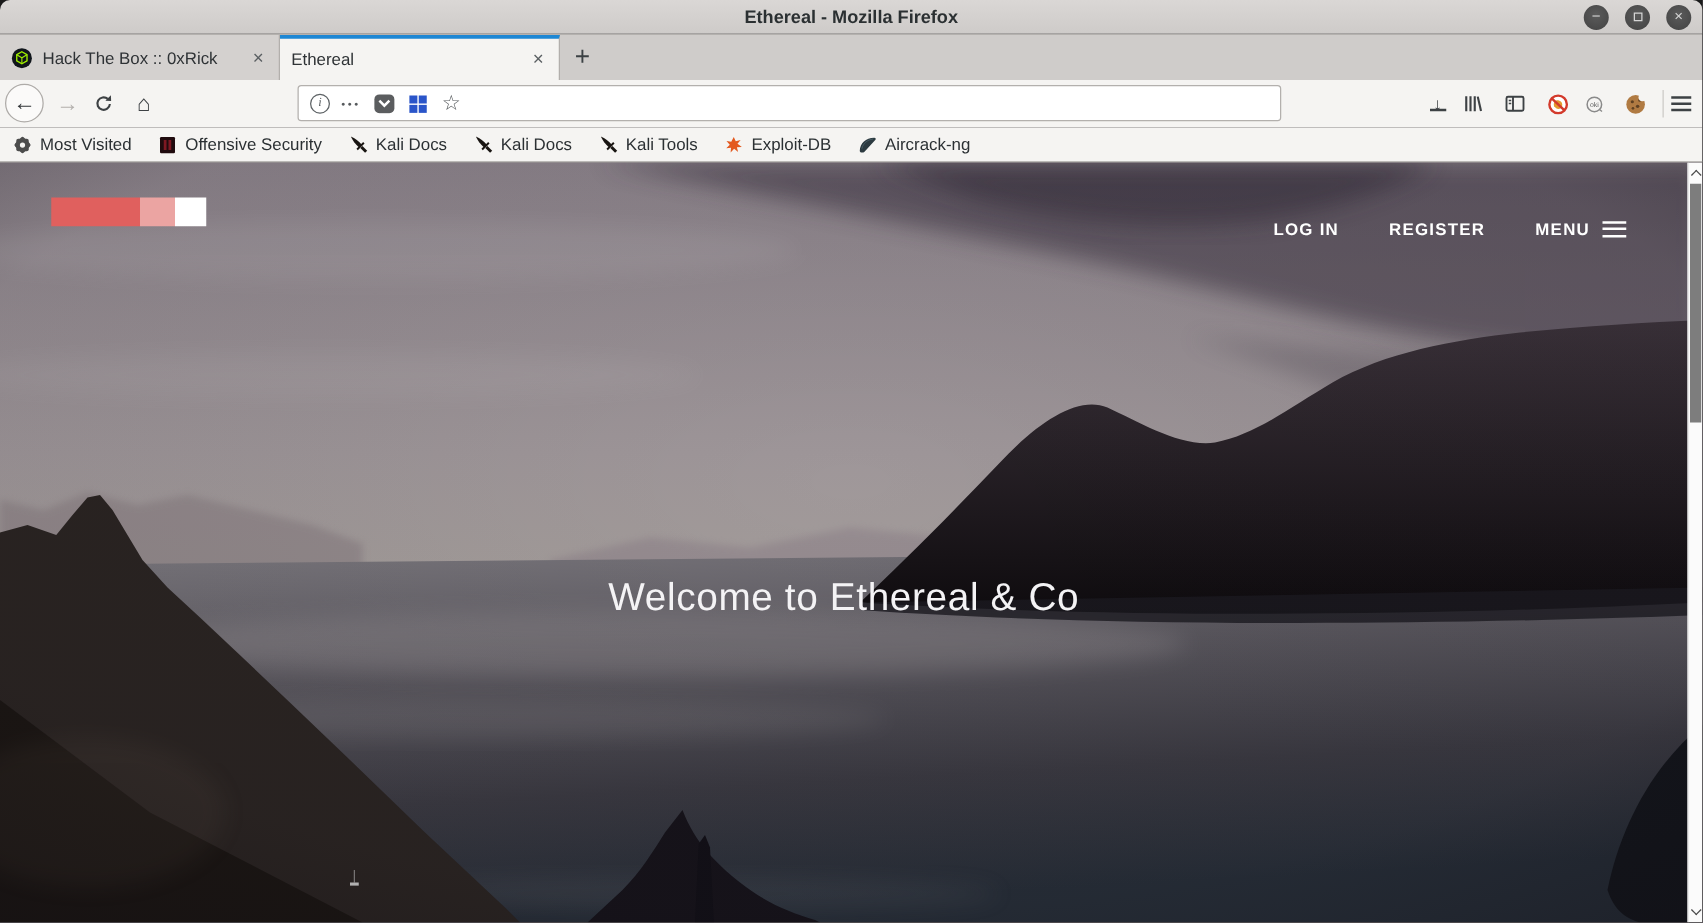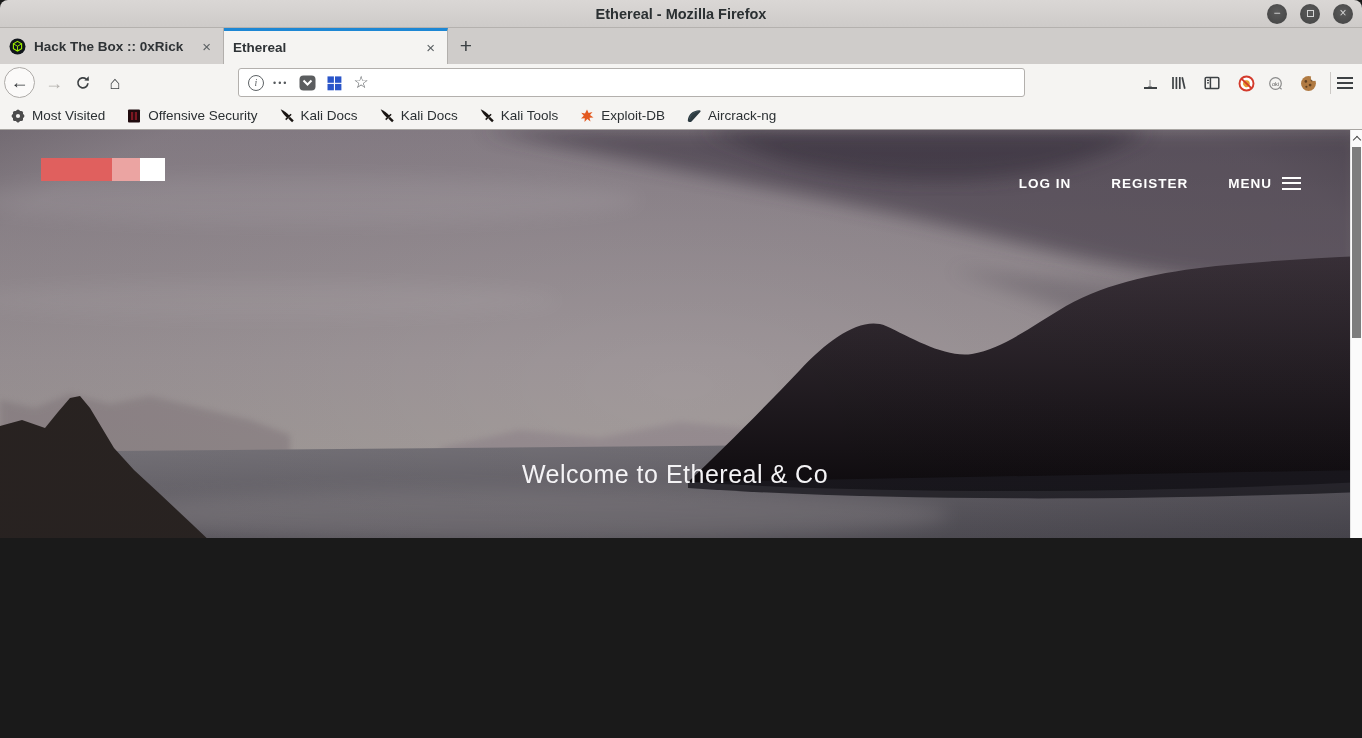--- a/index.html
+++ b/index.html
@@ -1,18 +1,18 @@
 <!DOCTYPE html>
 <html><head>
 <meta charset="utf-8">
 <style>
   * { box-sizing: border-box; margin: 0; padding: 0; }
   html,body { width:1362px; height:738px; overflow:hidden; background:#1a1a1a;
     font-family:"Liberation Sans", sans-serif; }
-  .window { width:1362px; height:538px; border-radius:8px 8px 0 0; overflow:hidden;
+  .window { width:1362px; height:738px; border-radius:8px 8px 0 0; overflow:hidden;
     display:flex; flex-direction:column; }
 
   
   .titlebar { height:28px; background:linear-gradient(#dad7d5,#cecbc9);
     border-bottom:1px solid #b4b1ae; position:relative;
     display:flex; align-items:center; justify-content:center; flex:0 0 28px; }
   .titlebar .title { font-size:14.5px; font-weight:bold; color:#2b3032; }
   .win-controls { position:absolute; right:9px; top:4px; display:flex; gap:13px; }
   .win-btn { width:20px; height:20px; border-radius:50%;
     background:radial-gradient(circle at 50% 40%, #5b5b5b, #424242);
@@ -20,21 +20,21 @@
   .win-btn .sq { display:inline-block; width:7px; height:7px; border:1.5px solid #d5d5d5;
     margin-top:5px; }
 
   
   .tabbar { height:36px; background:#cfccca; display:flex; flex:0 0 36px; }
   .tab { width:224px; display:flex; align-items:center; gap:8px; padding:0 9px;
     font-size:13.5px; color:#2f3336; }
   .tab.inactive { background:#d4d1cf; border-right:1px solid #b2afac; }
   .tab.active { background:#f5f4f2; border-right:1px solid #b2afac;
     border-top:3px solid #1d87d4; padding-top:0;justify-content:space-between; }
-  .tab-title { flex:1; white-space:nowrap; overflow:hidden;font-weight:bold; }
+  .tab-title { flex:1; white-space:nowrap; overflow:hidden; }
   .tab-close { color:#5a5f62; font-size:15px; padding:0 3px; }
   .favicon { width:17px; height:17px; flex:0 0 17px; }
   .newtab { width:36px; display:flex; align-items:center; justify-content:center;
     font-size:21px; color:#3c4144; }
 
   
   .navbar { height:38px; background:#f5f4f2; position:relative; flex:0 0 38px; }
   .nav-ico { position:absolute; top:0; height:38px; display:flex; align-items:center;
     justify-content:center; color:#3d4144; }
   .back-btn { left:4px; top:3px; width:31px; height:31px; border:1px solid #aeaba8;
@@ -86,21 +86,21 @@
   .logo .b3 { width:25px; background:#ffffff; }
   .page-nav { position:absolute; top:28px; right:61px; height:26px;
     display:flex; align-items:center; gap:40px;margin-top:12px; }
   .page-link { color:#fff; font-size:13.5px; font-weight:bold; letter-spacing:1px; }
   .menu-wrap { display:flex; align-items:center; gap:10px;justify-content:space-between; }
   .wburger { display:inline-block; width:19px; height:13px; border-top:2.5px solid #fff;
     border-bottom:2.5px solid #fff; position:relative; }
   .wburger::after { content:""; position:absolute; left:0; right:0; top:3px; height:2.5px;
     background:#fff; }
   .hero-heading { position:absolute; top:330px; left:0; width:1350px; text-align:center;
-    font-size:25px; font-weight:400; color:#f4f3f5; letter-spacing:0.5px; }
+    font-size:31px; font-weight:400; color:#f4f3f5; letter-spacing:0.5px; }
 
   
   .scrollbar { position:absolute; right:0; top:0; width:12px; height:608px;
     background:#fbfbfb; border-left:1px solid #e4e4e4; }
   .sb-thumb { position:absolute; left:1px; right:1px; top:17px; height:191px; background:#7d7d7d; }
   .chev { position:absolute; left:2.5px; width:6px; height:6px;
     border-right:1.6px solid #4a4a4a; border-bottom:1.6px solid #4a4a4a; }
   .chev.up { top:7px; transform:rotate(-135deg); }
   .chev.down { bottom:7px; transform:rotate(45deg); }
 </style>

